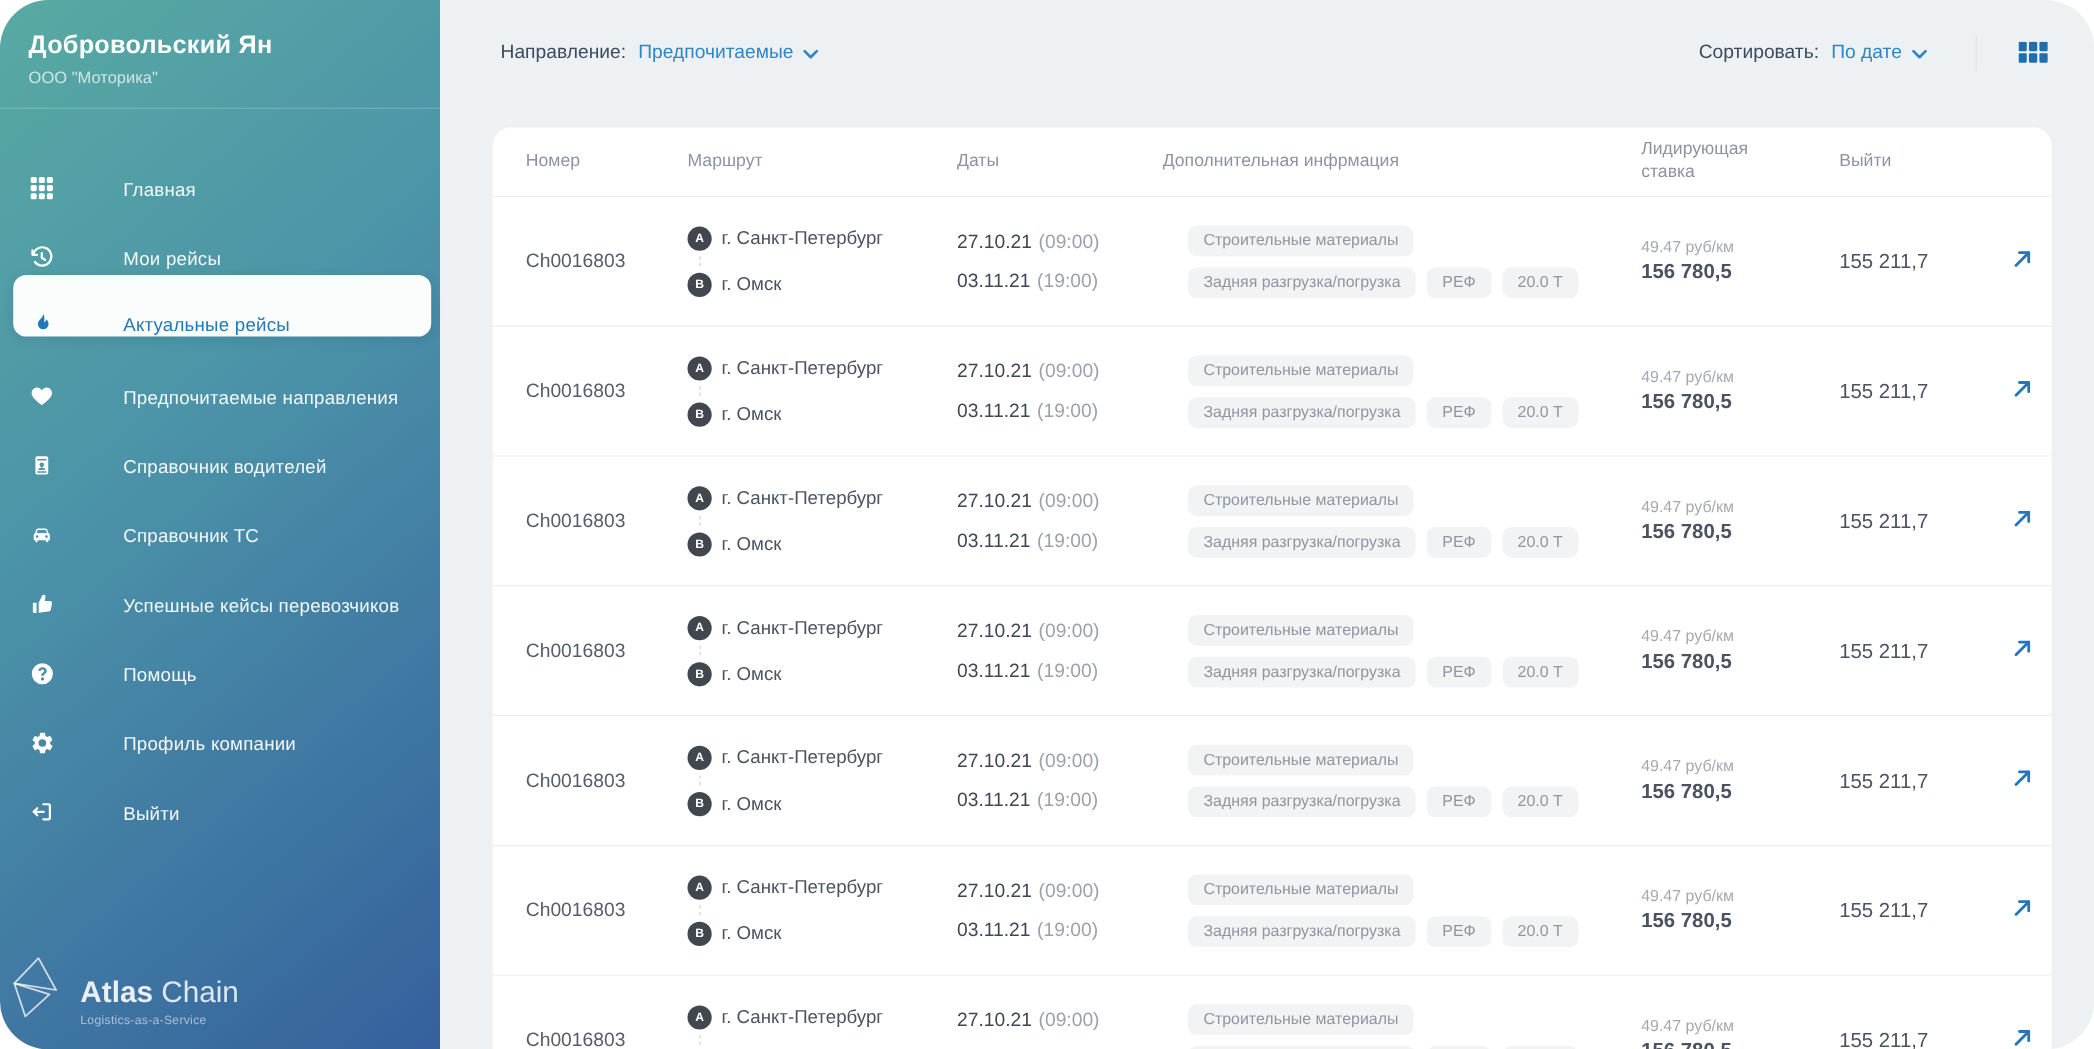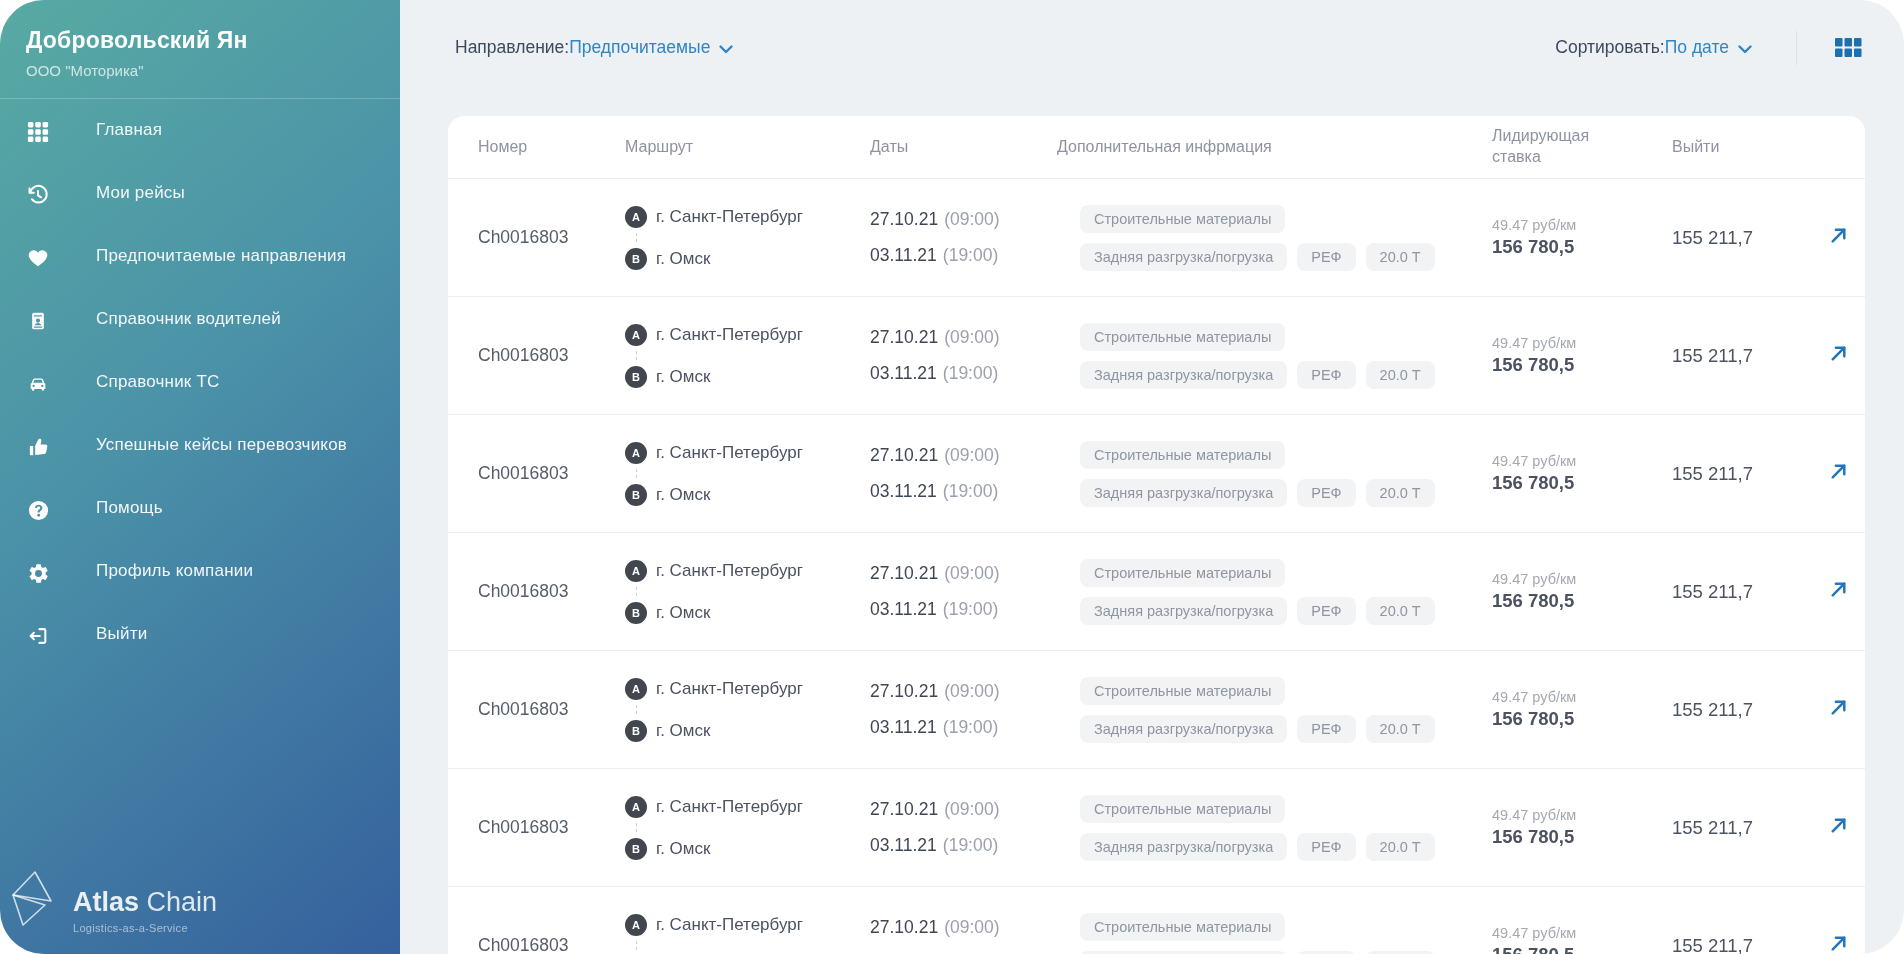--- a/index.html
+++ b/index.html
@@ -20,22 +20,22 @@
     width:400px; min-width:400px; height:100%;
     background:linear-gradient(140deg,#58aaa3 0%, #4b92a8 42%, #35609d 100%);
     color:#fff; position:relative;
   }
   .sb-header { padding:27px 24px 19px 26px; }
   .sb-name { font-size:23px; font-weight:700; letter-spacing:.2px; color:#fcfefe; }
   .sb-company { margin-top:8px; font-size:15px; color:rgba(255,255,255,.72); }
   .sb-divider { height:1px; background:rgba(255,255,255,.22); }
   .sb-menu { padding-top:21px; }
   .sb-item {
-    height:63px; display:flex; align-items:flex-start;
-    padding-left:26px; cursor:pointer;
+    height:63px; display:flex; align-items:flex-end;
+    padding-left:26px; cursor:pointer;gap:16px;
   }
   .sb-item .sb-icon { width:24px; height:24px; flex:0 0 24px; display:flex; align-items:center; justify-content:center; }
   .sb-item .sb-icon svg { display:block; }
   .sb-label { margin-left:46px; font-size:17px; font-weight:500; color:#f3f8fa; letter-spacing:.2px; white-space:nowrap; }
   .sb-item.active {
     height:56px; margin:3.5px 8px 3.5px 12px; padding-left:14px;
     background:#fbfdfd; border-radius:12px;
     box-shadow:0 3px 10px rgba(25,55,90,.14);
   }
   .sb-item.active .sb-label { color:#2279b8; }
@@ -44,21 +44,21 @@
   .logo-textcol { display:flex; flex-direction:column; }
   .logo-brand { font-size:27px; color:#e9eff3; line-height:1; }
   .logo-brand .b { font-weight:700; }
   .logo-brand .l { font-weight:300; color:#dce7ee; }
   .logo-tagline { margin-top:6px; font-size:11px; color:rgba(255,255,255,.55); letter-spacing:.3px; }
 
   
   .main { flex:1; display:flex; flex-direction:column; overflow:hidden; }
   .topbar { height:95px; min-height:95px; display:flex; align-items:center; padding:0 42px 0 55px; font-size:17.5px; }
   .tb-label { color:#3d4a5e; }
-  .tb-dd { display:inline-flex; align-items:center; margin-left:0; cursor:pointer; }
+  .tb-dd { display:inline-flex; align-items:center; margin-left:11px; cursor:pointer; }
   .tb-dd-value { color:#2f86c5; font-weight:500; }
   .tb-chevron { margin-left:9px; margin-top:2px; }
   .tb-right { margin-left:auto; display:flex; align-items:center; }
   .tb-vdivider { width:1px; height:34px; background:#dde1e6; margin:0 37px 0 44px; }
   .grid-toggle { width:28px; height:24px; display:flex; align-items:center; justify-content:center; cursor:pointer; }
 
   
   .card { background:#ffffff; border-radius:16px; margin:21px 39px 0 48px; }
   .grid-cols {
     display:grid;
@@ -132,20 +132,28 @@
         <span class="sb-icon">
           <svg width="24" height="24" viewBox="0 0 24 24" fill="none" stroke="#ffffff" stroke-width="2" stroke-linecap="round" stroke-linejoin="round">
               <path d="M3.5 5.5v4.2h4.2"></path>
               <path d="M4.2 9.7a8.3 8.3 0 1 1 1.6 6.5"></path>
               <path d="M12 8v4.3l3 2"></path>
             </svg>
         </span>
         <span class="sb-label">Мои рейсы</span>
       </div>
 
+      <div class="sb-item active">
+        <span class="sb-icon">
+          <svg width="22" height="24" viewBox="0 0 24 24" fill="#1f78b8">
+              <path d="M13.4 2.1c.7 4.1-5.3 6-5.3 10.5a5.3 5.3 0 0 0 10.6 0c0-1.9-.9-3.6-2.1-4.8-.2 1.4-1.1 2.6-2.4 3 .9-2.8.3-6.2-.8-8.7z"></path>
+            </svg>
+        </span>
+        <span class="sb-label">Актуальные рейсы</span>
+      </div>
 
       <div class="sb-item">
         <span class="sb-icon">
           <svg width="24" height="22" viewBox="0 0 24 24" fill="#ffffff">
               <path d="M12 21s-7.6-4.9-9.4-9.2A5.3 5.3 0 0 1 12 6.3 5.3 5.3 0 0 1 21.4 11.8C19.6 16.1 12 21 12 21z"></path>
             </svg>
         </span>
         <span class="sb-label">Предпочитаемые направления</span>
       </div>
 

